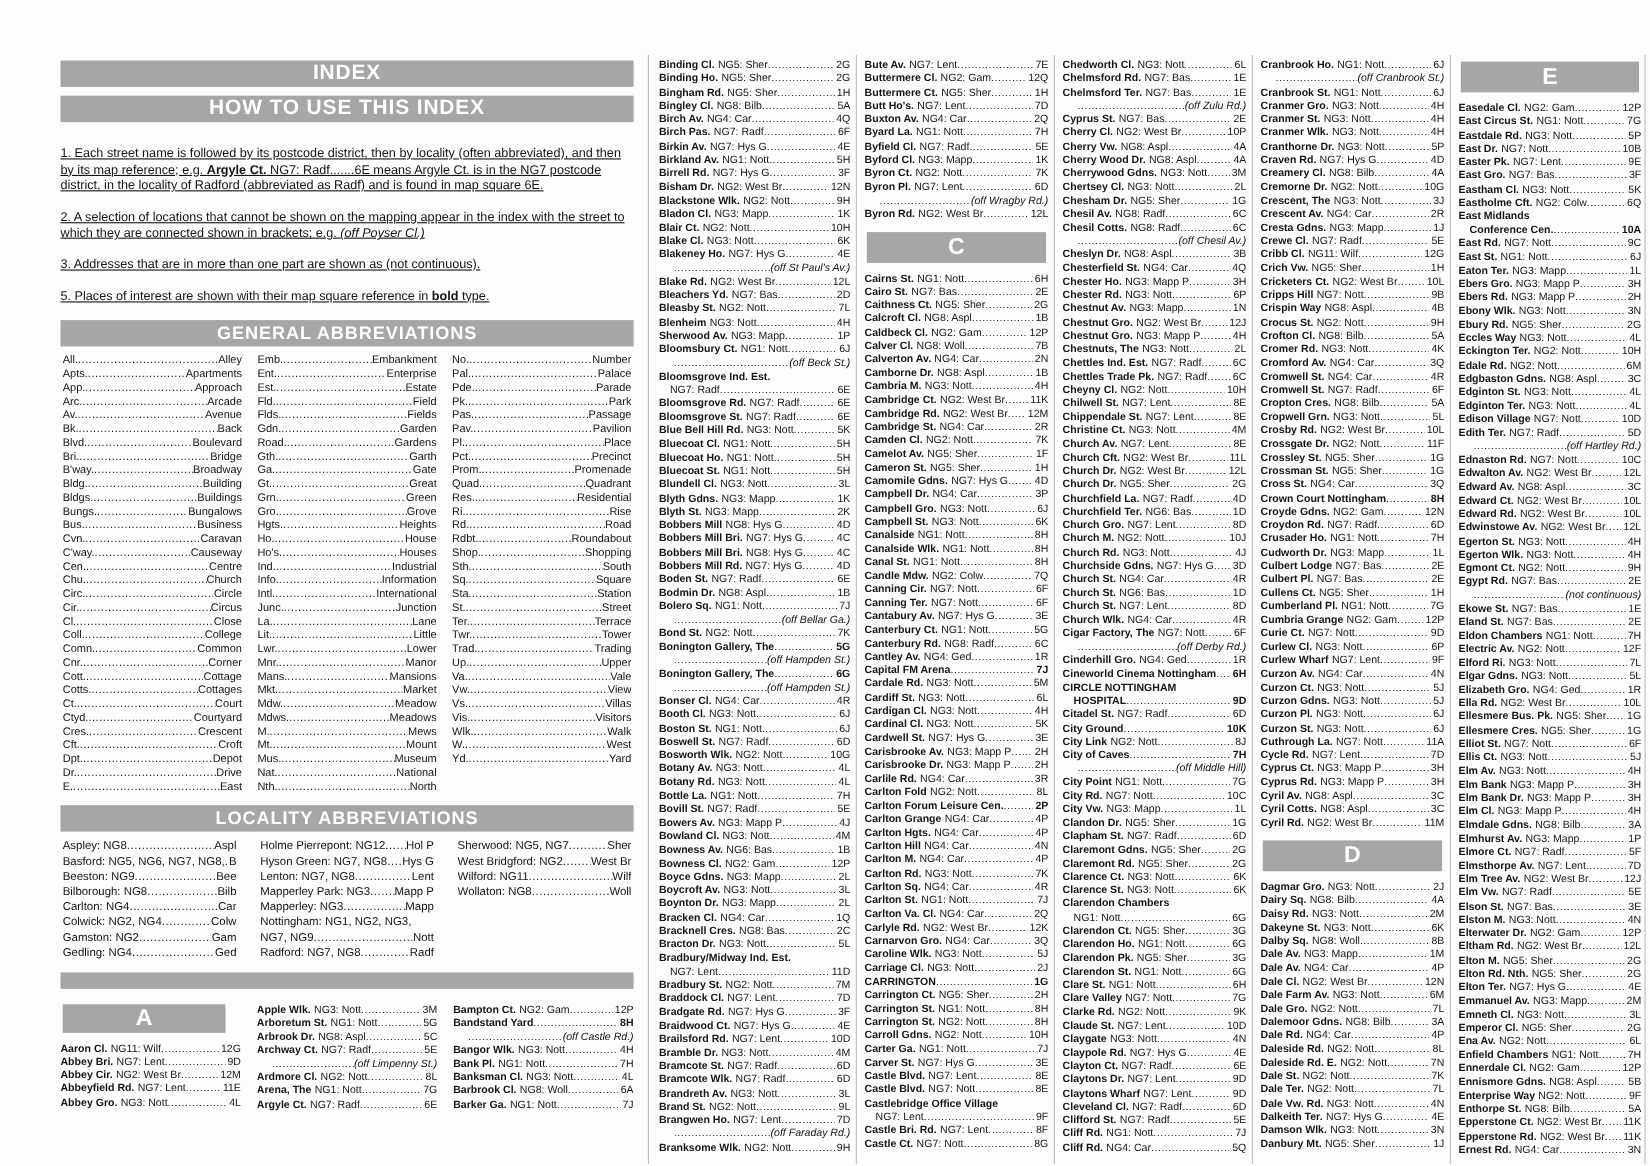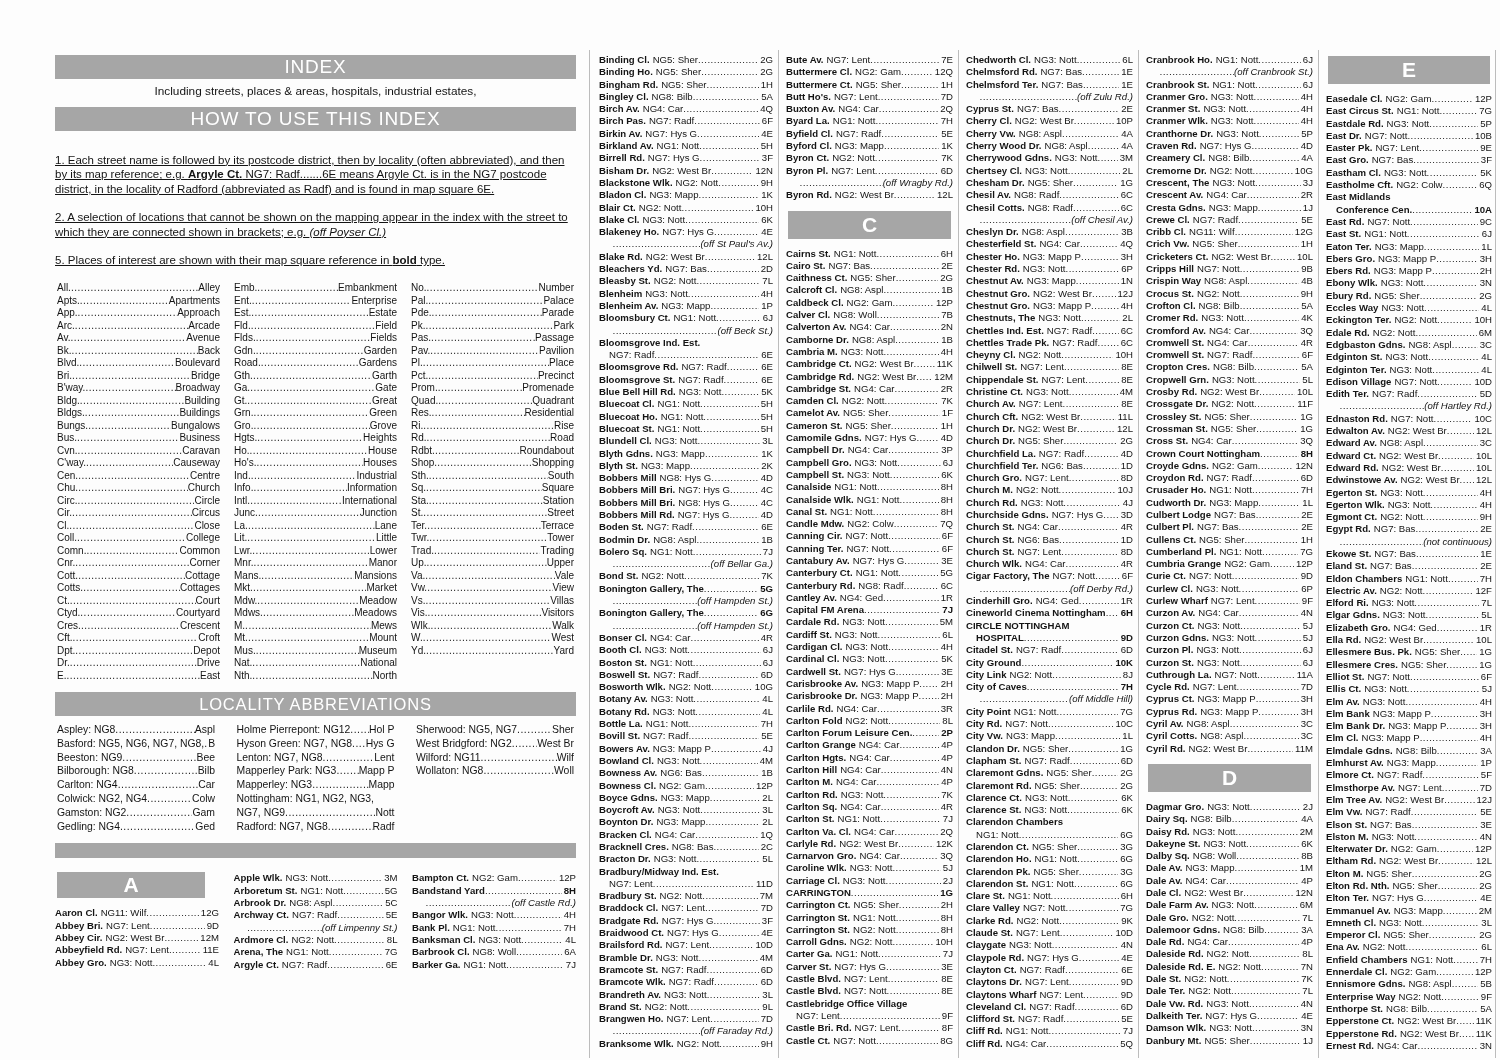--- a/index.html
+++ b/index.html
@@ -1,19 +1,19 @@
 <!DOCTYPE html>
 <html><head>
 <meta charset="utf-8">
 <style>
   html,body{margin:0;padding:0;background:#e9e9e9;}
   .page{position:relative;width:1500px;height:1060px;background:#fdfdfd;overflow:hidden;
         font-family:"Liberation Sans",sans-serif;color:#141414;}
   .leftblock{position:absolute;left:55px;top:55px;width:521px;}
-  .bar{background:#a6a6a6;color:#fff;font-weight:400;text-align:center;height:24px;line-height:24px;
+  .bar{background:#a6a6a6;color:#fff;font-weight:700;text-align:center;height:24px;line-height:24px;
        font-size:16.5px;letter-spacing:.8px;}
   .bar.big{font-size:19px;}
   .intro{text-align:center;font-size:11.8px;line-height:14.5px;margin:5px 0 8px;}
   #howto-paras{margin-top:22px;text-decoration:underline;}
   .para{font-size:11.5px;line-height:14.6px;margin:0 0 14px;}
   .b{font-weight:700;}
   .i{font-style:italic;}
   .abbr-row{display:flex;justify-content:space-between;margin:7px 2px 10px;}
   .abbr-col{width:163px;}
   .loc-col{width:158px;}
@@ -42,30 +42,33 @@
 </style>
 </head>
 <body>
 
 <div class="page">
   <div class="leftblock">
     <div class="bar big">
       <span>INDEX</span>
     </div>
     <div class="intro">
-      <div>Including streets, places &amp; areas, hospitals, industrial estates,</div>
     </div>
     <div class="bar big">
       <span>HOW TO USE THIS INDEX</span>
     </div>
     <div id="howto-paras">
         <p class="para"><span>1. Each street name is followed by its postcode district, then by locality (often abbreviated), and then by its map reference; e.g. </span><span class="b">Argyle Ct.</span><span> NG7: Radf.......6E   means Argyle Ct. is in the NG7 postcode district, in the locality of Radford (abbreviated as Radf) and is found in map square 6E.</span></p>
         <p class="para"><span>2. A selection of locations that cannot be shown on the mapping appear in the index with the street to which they are connected shown in brackets; e.g. </span><span class="i">(off Poyser Cl.)</span></p>
+        <p class="para"><span>3. Addresses that are in more than one part are shown as (not continuous).</span></p>
         <p class="para"><span>5. Places of interest are shown with their map square reference in </span><span class="b">bold</span><span> type.</span></p>
       </div>
+    <div class="bar">
+      <span>GENERAL ABBREVIATIONS</span>
+    </div>
     <div class="abbr-row" id="gen-abbr">
         <div class="abbr-col">
           <div class="ln a">
             <span>All.</span>
             <span class="lead">..........................................................................................</span>
             <span>Alley</span>
           </div>
           <div class="ln a">
             <span>Apts.</span>
             <span class="lead">..........................................................................................</span>
@@ -901,21 +904,21 @@
         <span class="lead">..........................................................................................</span>
         <span class="rf">7L</span>
       </div>
       <div class="ln e">
         <span class="nm">Blenheim</span>
         <span class="md">NG3: Nott</span>
         <span class="lead">..........................................................................................</span>
         <span class="rf">4H</span>
       </div>
       <div class="ln e">
-        <span class="nm">Blenheim Av.</span>
+        <span class="nm">Sherwood Av.</span>
         <span class="md">NG3: Mapp</span>
         <span class="lead">..........................................................................................</span>
         <span class="rf">1P</span>
       </div>
       <div class="ln e">
         <span class="nm">Bloomsbury Ct.</span>
         <span class="md">NG1: Nott</span>
         <span class="lead">..........................................................................................</span>
         <span class="rf">6J</span>
       </div>

